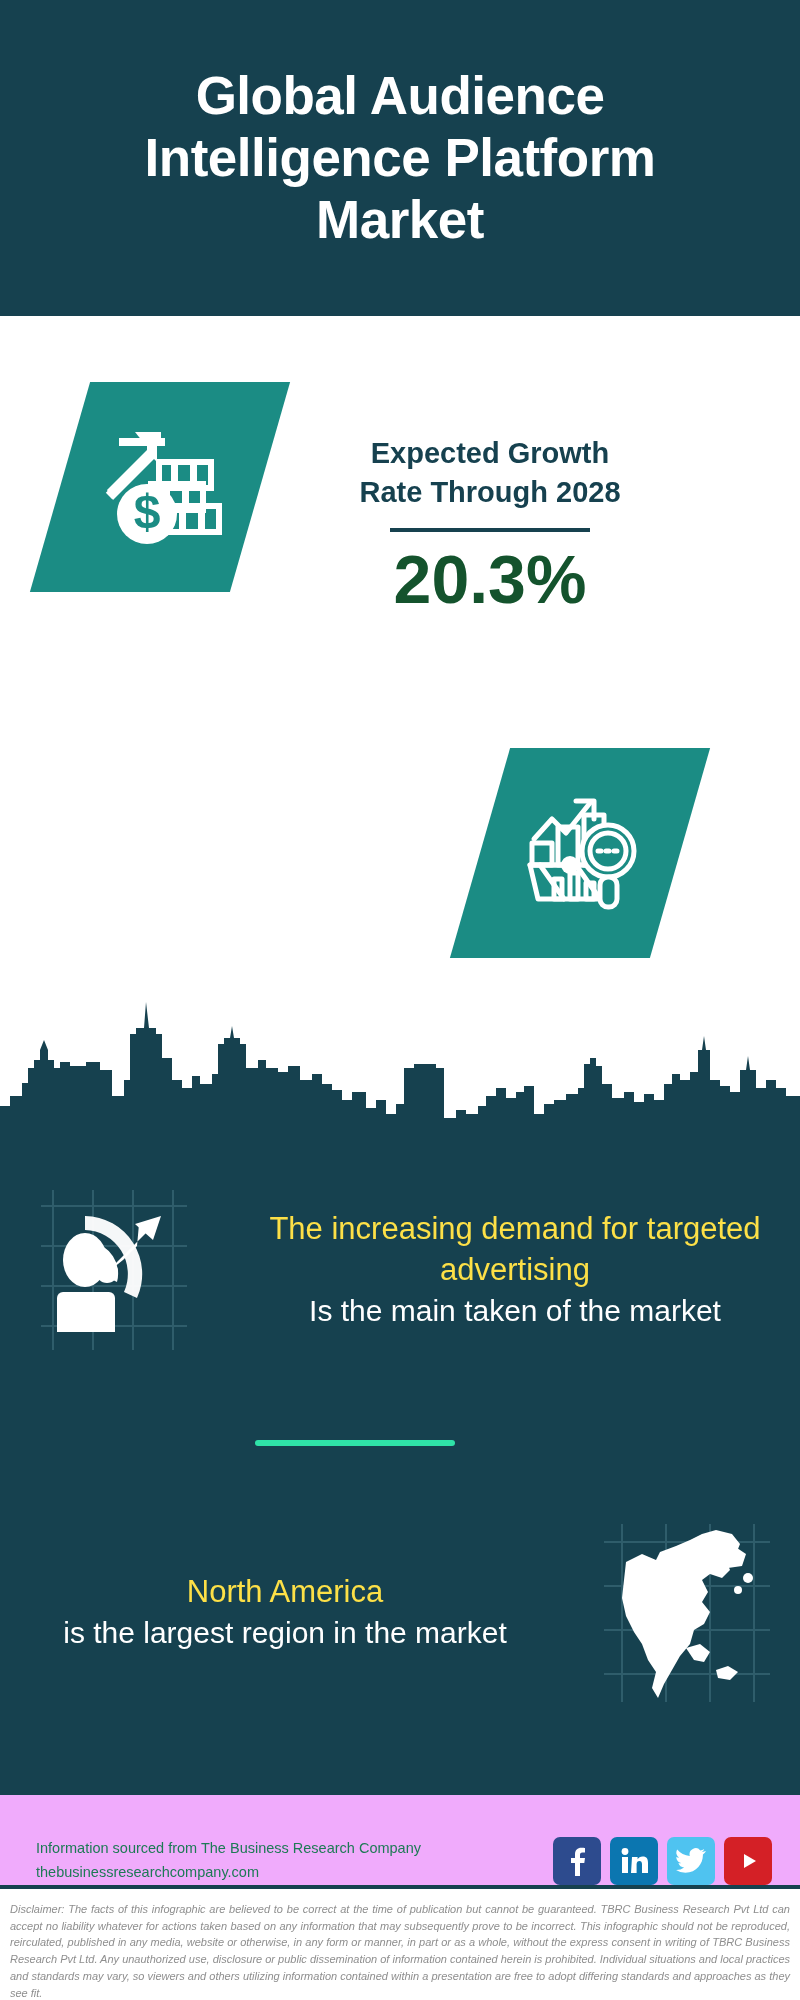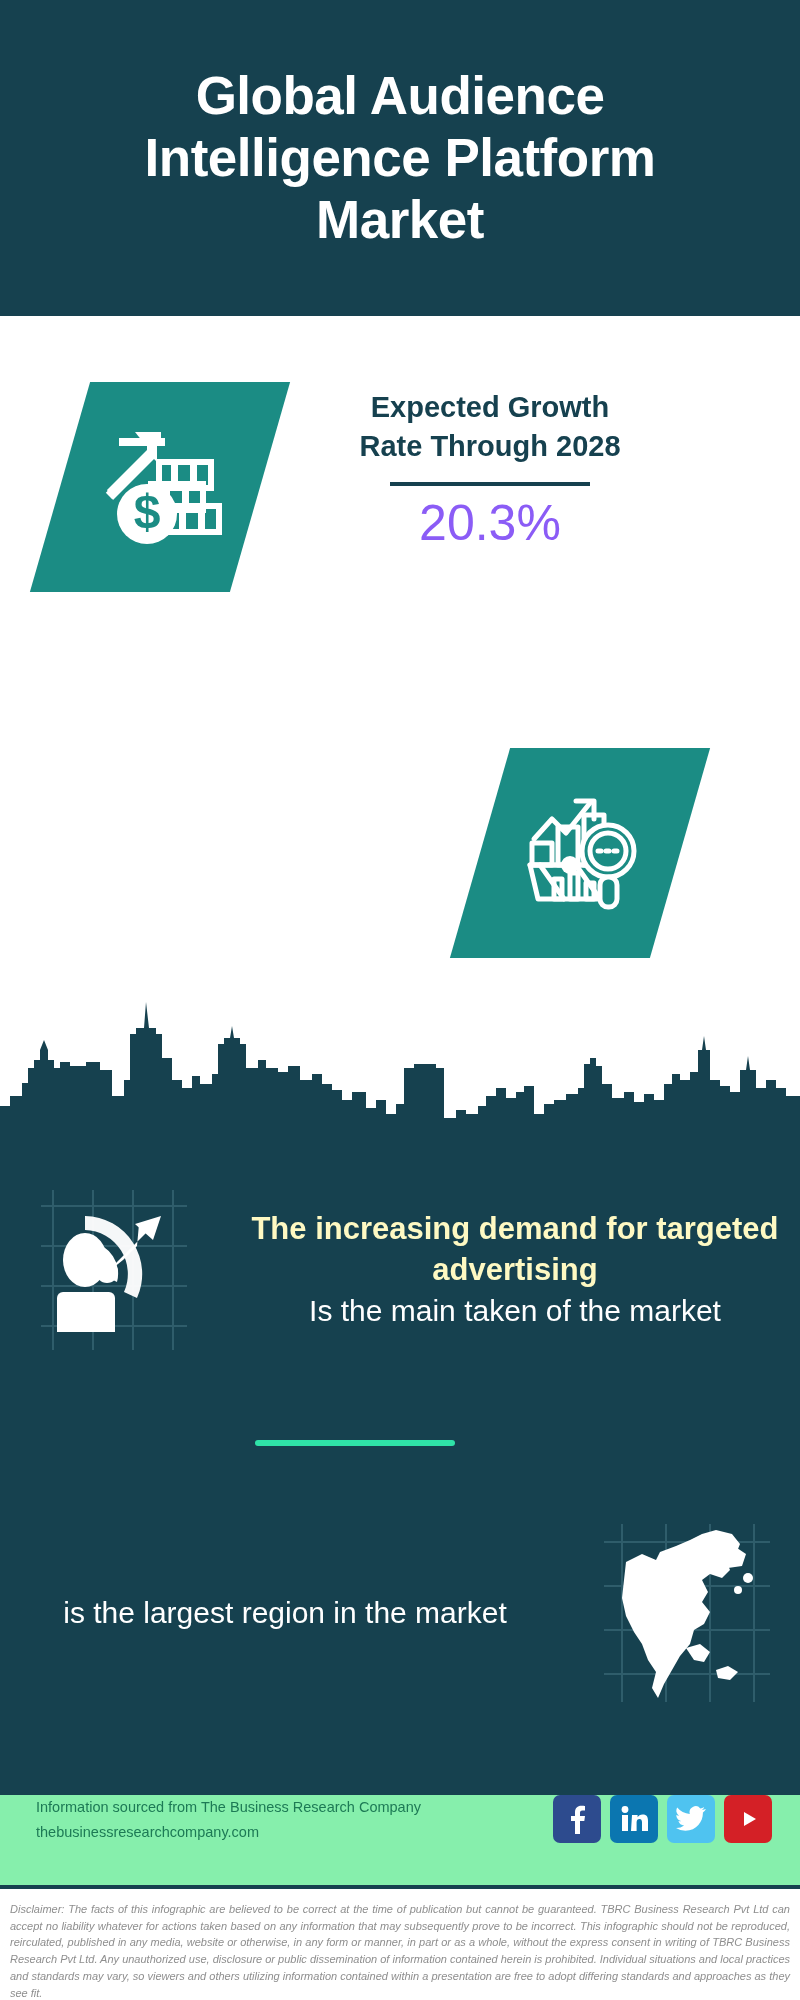--- a/index.html
+++ b/index.html
@@ -49,37 +49,37 @@
     position: absolute;
     width: 200px; height: 210px;
     background: #1b8c84;
     transform: skewX(-16deg);
     display: flex;
     align-items: center;
     justify-content: center;
   }
   .badge > svg { transform: skewX(16deg); }
 
-  .stat-block { position: absolute; text-align: center; }
+  .stat-block { position: absolute; text-align: center; margin-top: 46px; }
   .stat-label {
     color: #16414f;
     font-size: 29px;
     font-weight: bold;
     line-height: 1.35;
     white-space: pre-line;
   }
   .stat-rule {
     width: 200px; height: 4px;
     background: #16414f;
     margin: 16px auto 10px auto;
   }
   .stat-value {
-    color: #8b5cf6;
-    font-size: 50px;
-    font-weight: normal;
+    color: #14532d;
+    font-size: 68px;
+    font-weight: bold;
     line-height: 1.1;
   }
 
   
   #badge-growth { left: 60px; top: 66px; }
   #block-growth { left: 300px; top: 72px; width: 380px; }
   
   #block-size   { left: 48px;  top: 332px; width: 380px; }
   #badge-size   { left: 480px; top: 432px; }
 
@@ -111,46 +111,46 @@
     align-items: center;
     justify-content: center;
     flex: 0 0 230px;
   }
   .text-cell {
     flex: 1;
     text-align: center;
     padding: 0 12px;
   }
   .hl {
-    color: #fef9c3;
+    color: #fde047;
     font-size: 31px;
-    font-weight: bold;
+    font-weight: normal;
     line-height: 1.32;
   }
   .sub {
     color: #ffffff;
     font-size: 30px;
     line-height: 1.32;
   }
   .mid-divider {
     position: absolute;
     left: 255px; top: 300px;
     width: 200px; height: 6px;
     background: #2fe3a8;
     border-radius: 3px;
   }
 
   
   .footer {
     position: absolute;
     left: 0; top: 1795px;
     width: 800px; height: 90px;
-    background: #86efac;
-    display: flex;
-    align-items: flex-start;
+    background: #f0abfc;
+    display: flex;
+    align-items: flex-end;
   }
   .footer-text {
     margin-left: 36px;
     color: #1d7a55;
     font-size: 14.5px;
     line-height: 1.7;
     flex: 1;
   }
   .socials { display: flex; gap: 9px; margin-right: 28px; }
   .soc {
@@ -299,20 +299,21 @@
       <div class="text-cell">
         <div class="hl">The increasing demand for targeted advertising</div>
         <div class="sub">Is the main taken of the market</div>
       </div>
     </div>
 
     <div class="mid-divider"></div>
 
     <div class="row" id="row-region">
       <div class="text-cell">
+        <div class="hl">North America</div>
         <div class="sub">is the largest region in the market</div>
       </div>
       <div class="icon-cell">
         <svg width="175" height="185" viewBox="0 0 175 185">
           <g stroke="#2f5d6b" stroke-width="2" fill="none">
             <line x1="24" y1="4" x2="24" y2="182"></line>
             <line x1="68" y1="4" x2="68" y2="182"></line>
             <line x1="112" y1="4" x2="112" y2="182"></line>
             <line x1="156" y1="4" x2="156" y2="182"></line>
             <line x1="6" y1="22" x2="172" y2="22"></line>

